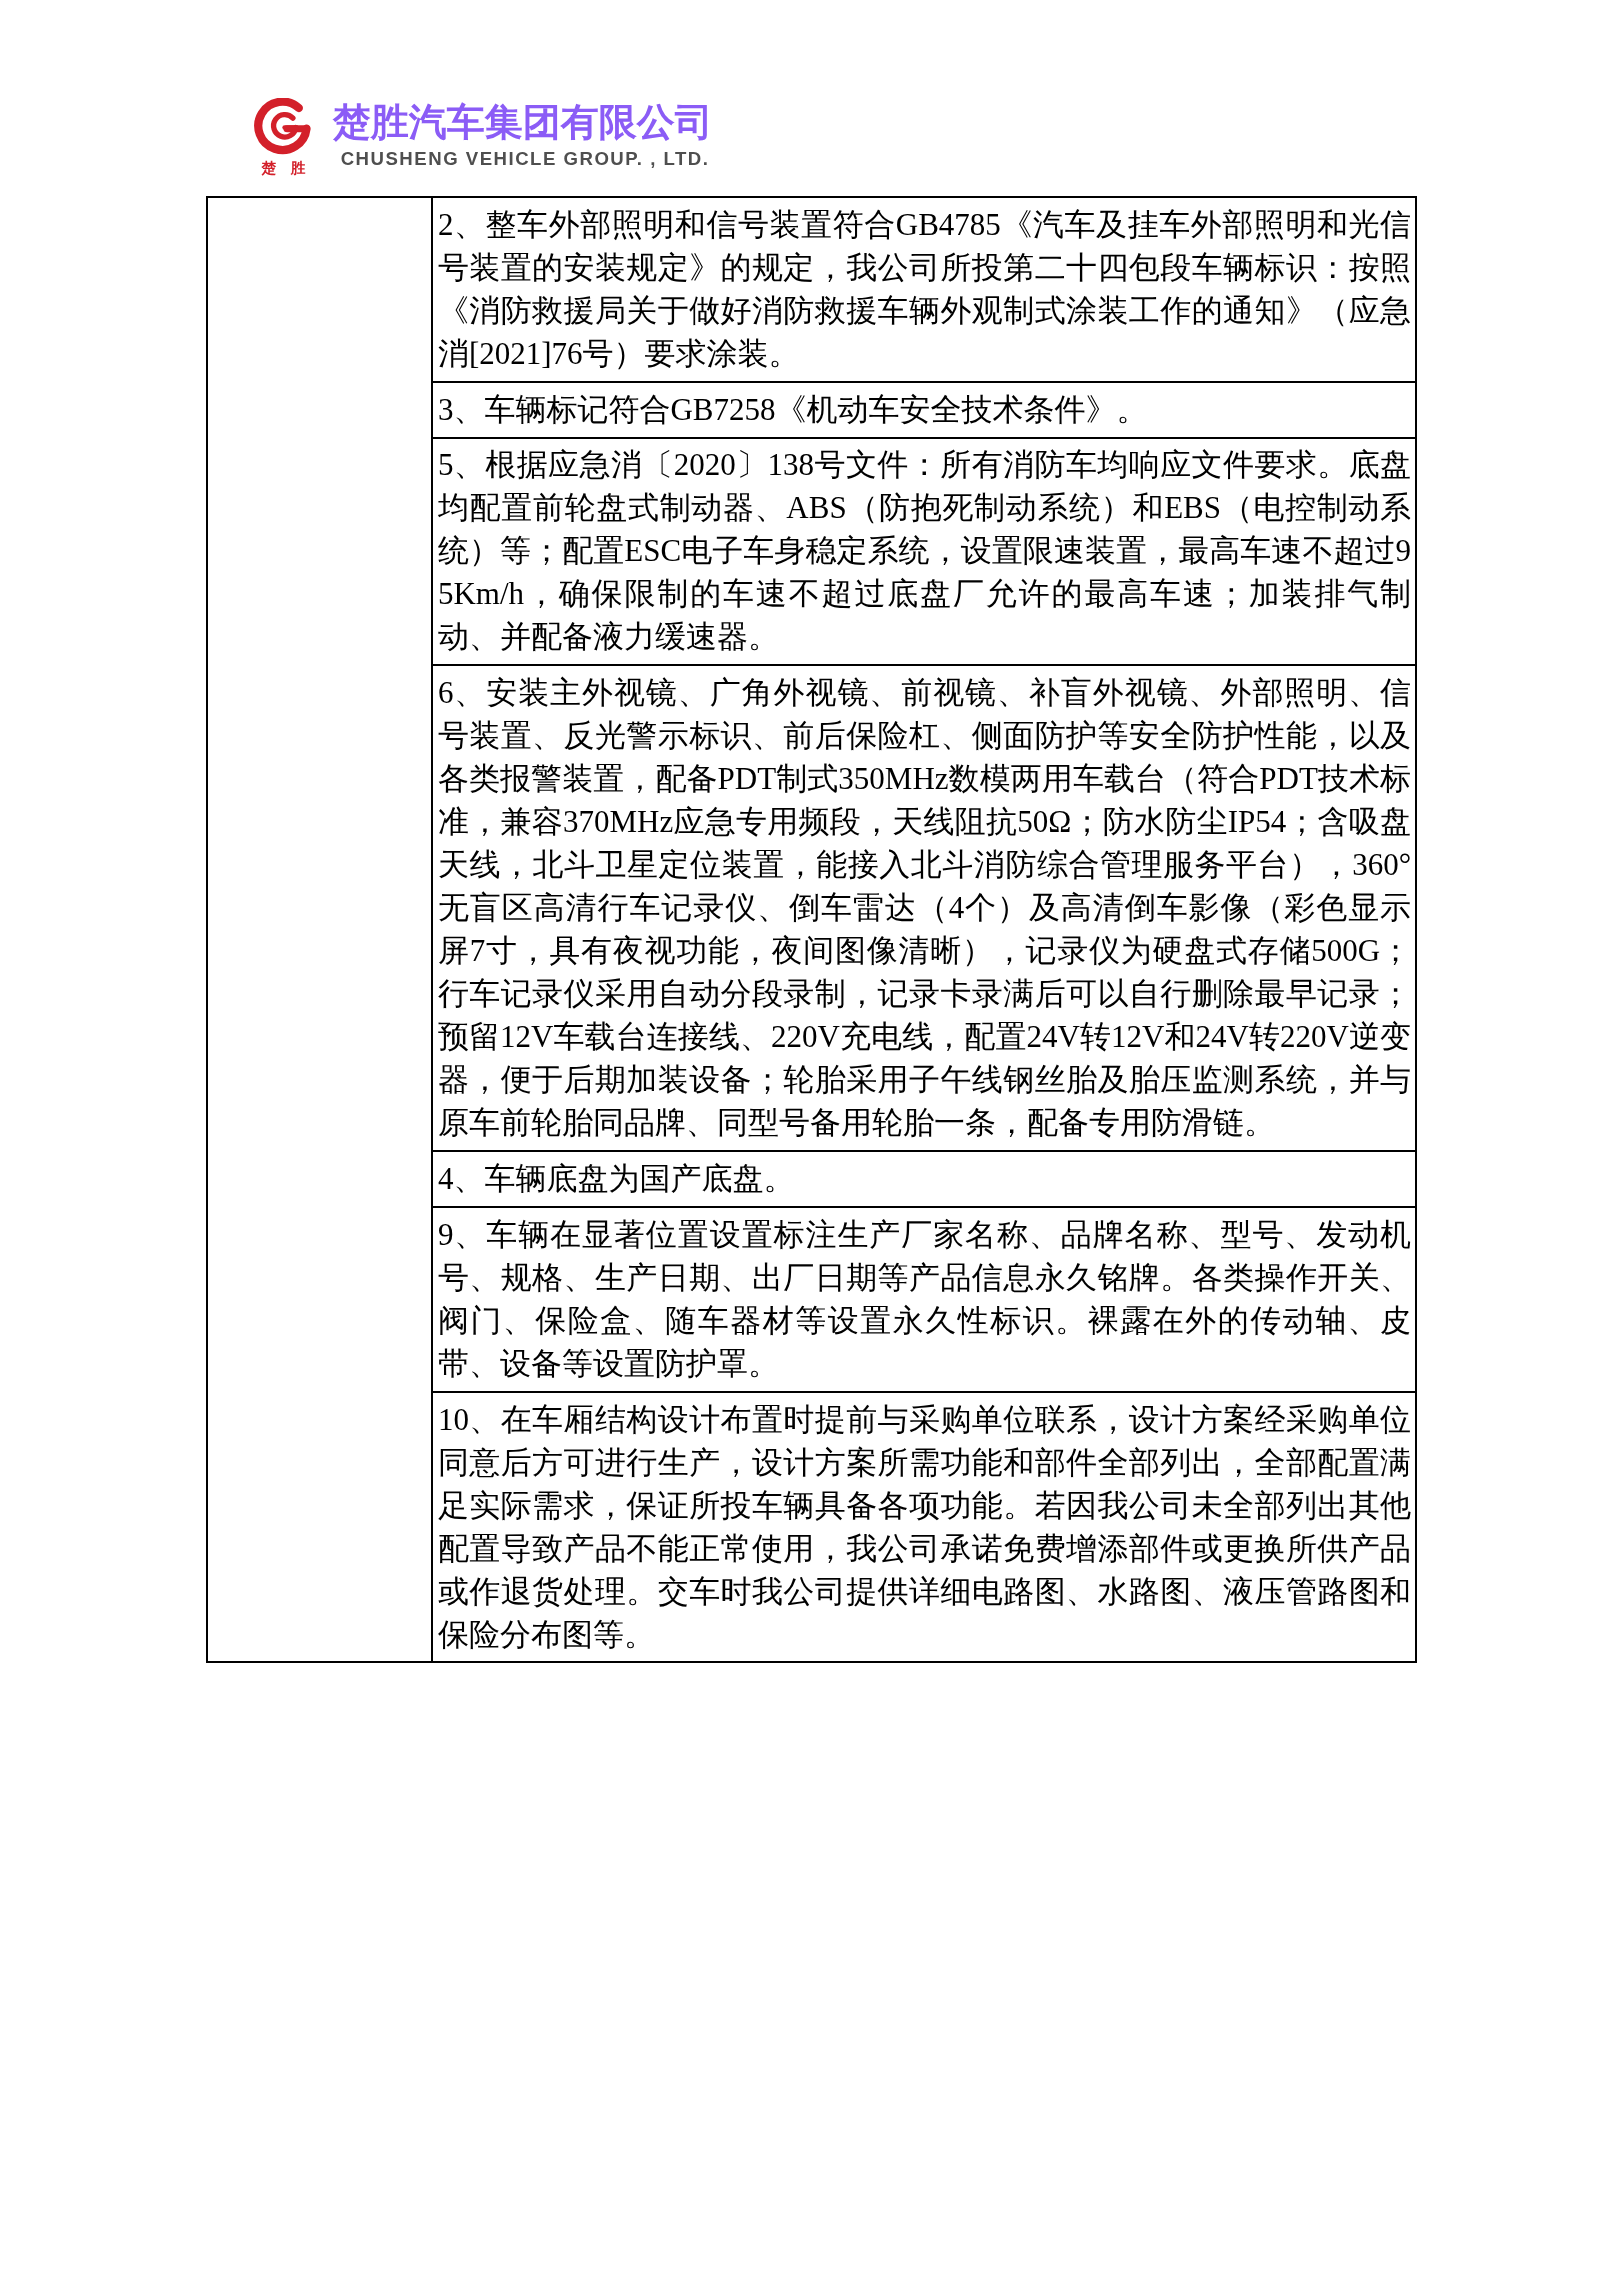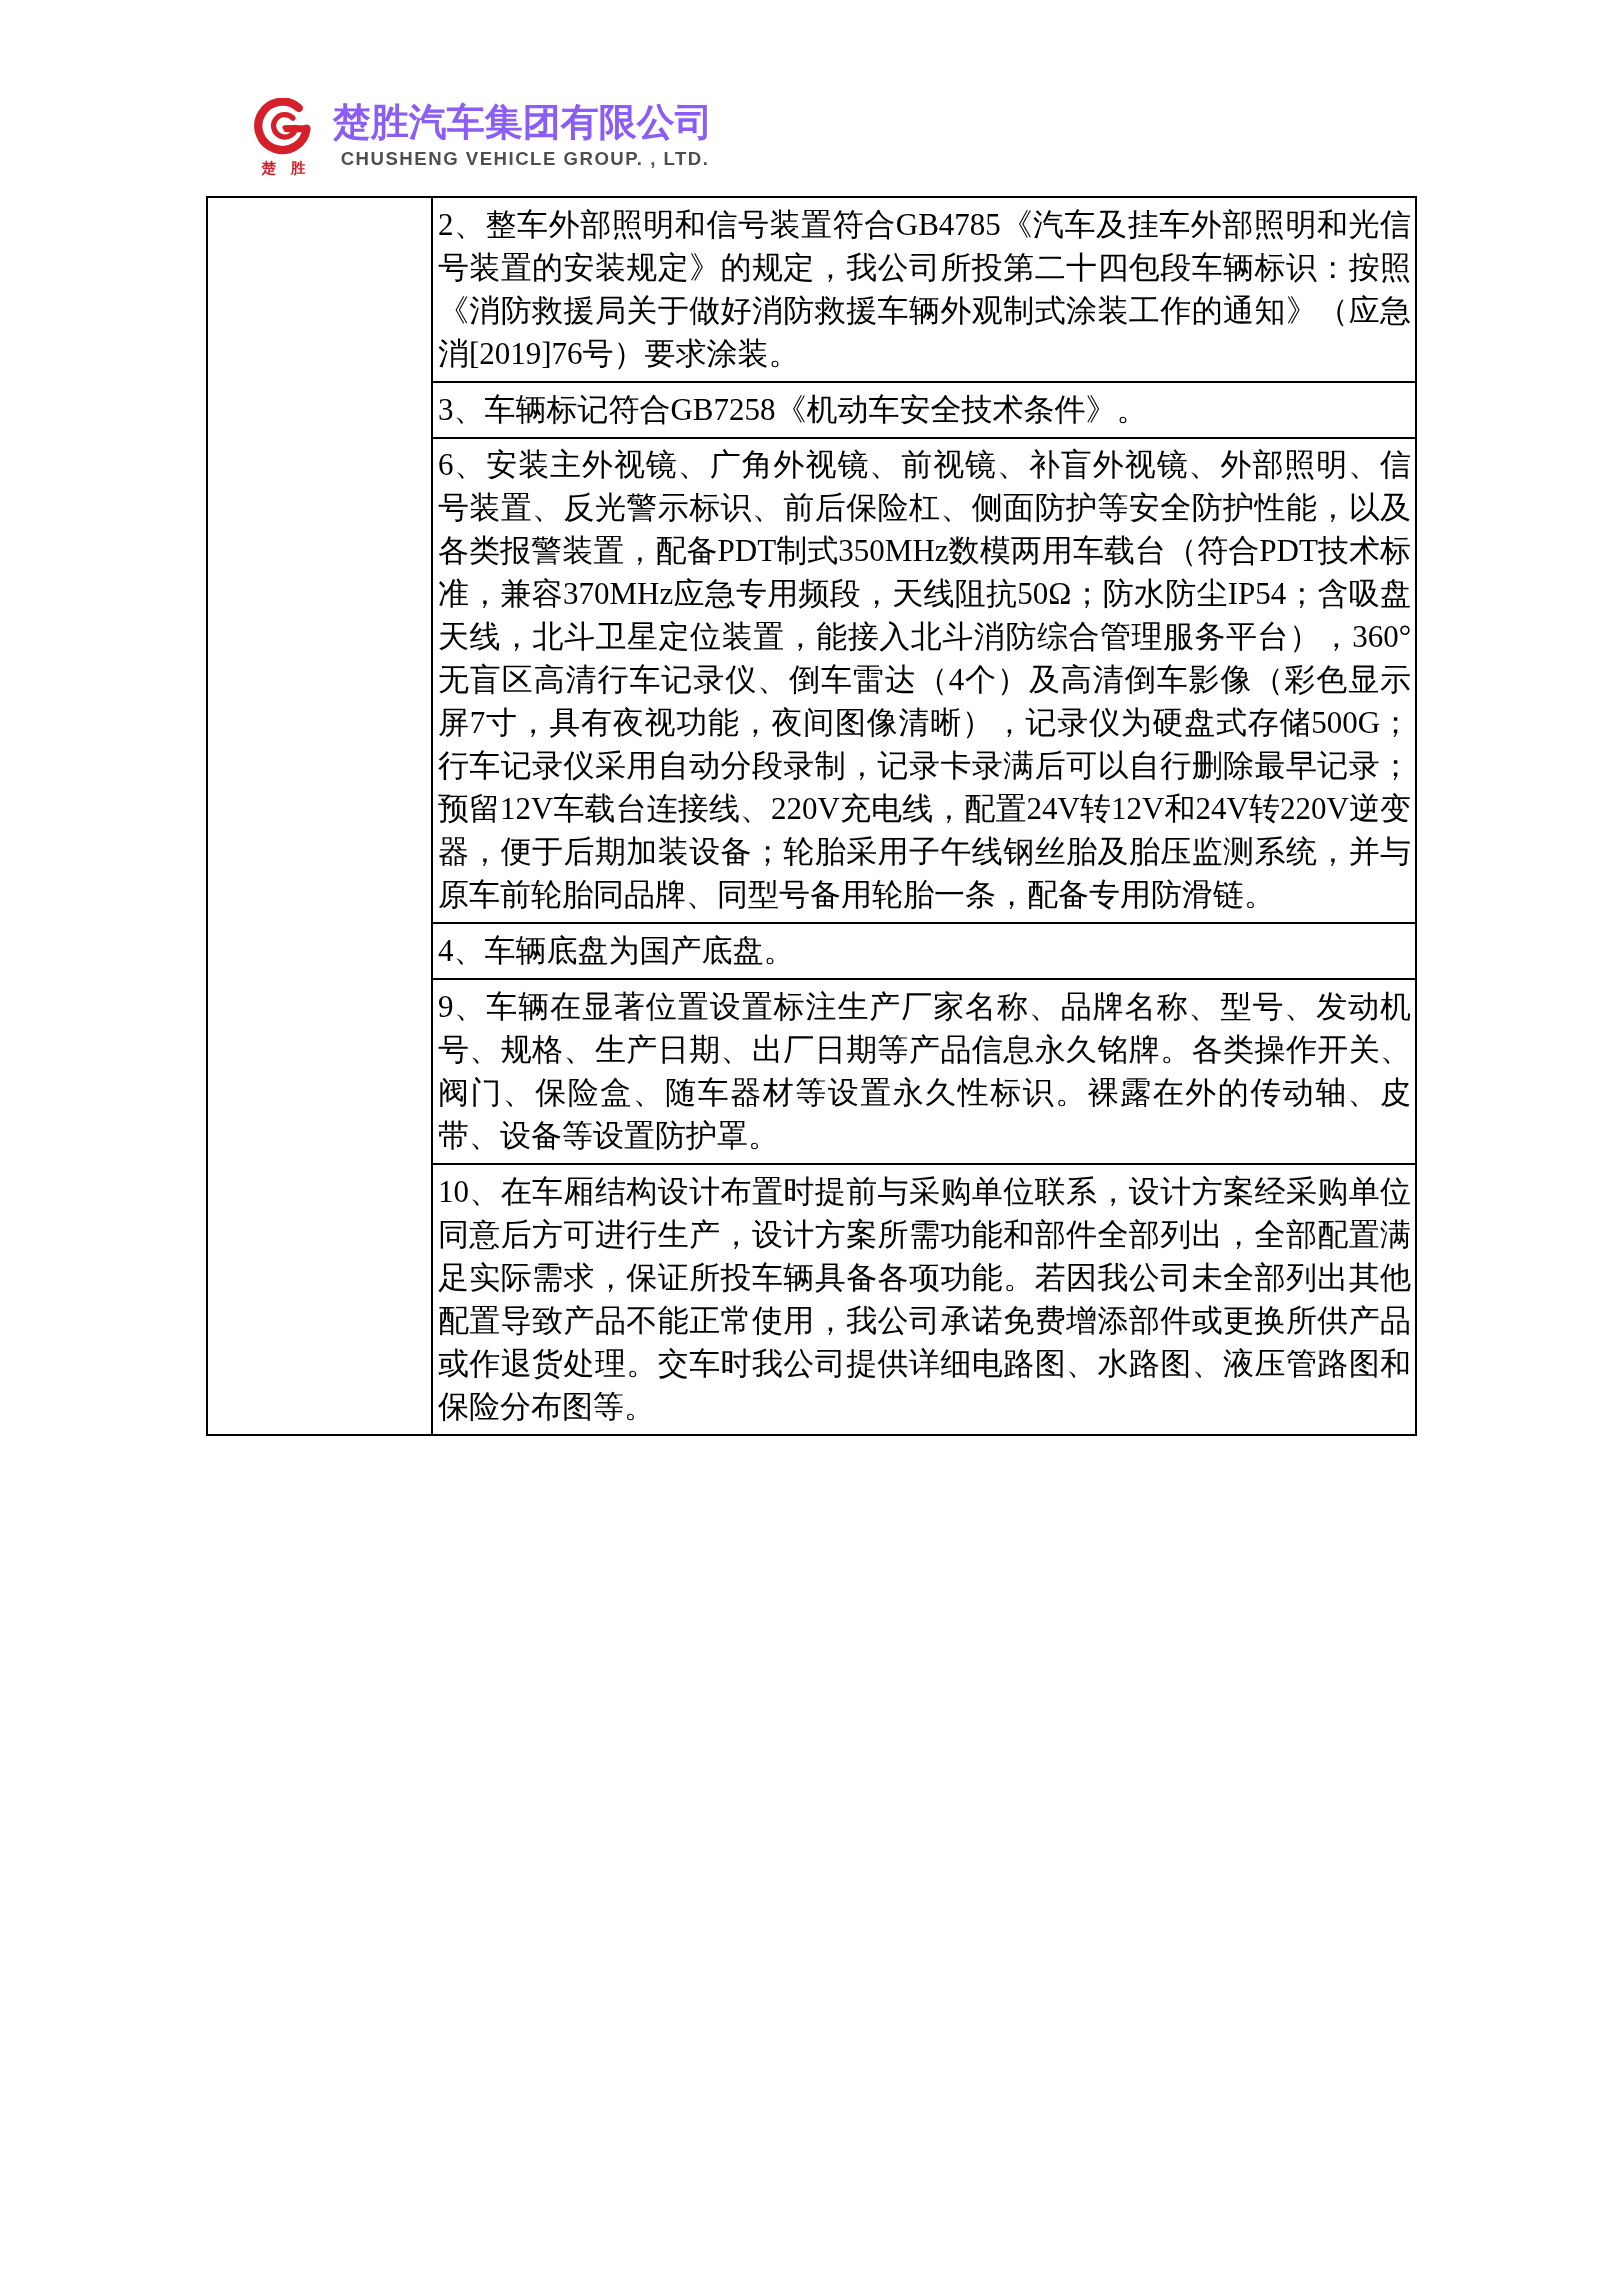--- a/index.html
+++ b/index.html
@@ -112,21 +112,22 @@
   </div>
   <div class="name-block">
     <div class="company-zh">楚胜汽车集团有限公司</div>
     <div class="company-en">CHUSHENG VEHICLE GROUP. , LTD.</div>
   </div>
 </div>
 
 <div class="spec-table">
   <div class="left-col"></div>
   <div class="right-col">
-    <div class="trow">2、整车外部照明和信号装置符合GB4785《汽车及挂车外部照明和光信号装置的安装规定》的规定，我公司所投第二十四包段车辆标识：按照《消防救援局关于做好消防救援车辆外观制式涂装工作的通知》（应急消[2019]76号）要求涂装。</div>
+    <div class="trow">2、整车外部照明和信号装置符合GB4785《汽车及挂车外部照明和光信号装置的安装规定》的规定，我公司所投第二十四包段车辆标识：按照《消防救援局关于做好消防救援车辆外观制式涂装工作的通知》（应急消[2021]76号）要求涂装。</div>
     <div class="trow">3、车辆标记符合GB7258《机动车安全技术条件》。</div>
+    <div class="trow">5、根据应急消〔2020〕138号文件：所有消防车均响应文件要求。底盘均配置前轮盘式制动器、ABS（防抱死制动系统）和EBS（电控制动系统）等；配置ESC电子车身稳定系统，设置限速装置，最高车速不超过95Km/h，确保限制的车速不超过底盘厂允许的最高车速；加装排气制动、并配备液力缓速器。</div>
     <div class="trow">6、安装主外视镜、广角外视镜、前视镜、补盲外视镜、外部照明、信号装置、反光警示标识、前后保险杠、侧面防护等安全防护性能，以及各类报警装置，配备PDT制式350MHz数模两用车载台（符合PDT技术标准，兼容370MHz应急专用频段，天线阻抗50Ω；防水防尘IP54；含吸盘天线，北斗卫星定位装置，能接入北斗消防综合管理服务平台），360°无盲区高清行车记录仪、倒车雷达（4个）及高清倒车影像（彩色显示屏7寸，具有夜视功能，夜间图像清晰），记录仪为硬盘式存储500G；行车记录仪采用自动分段录制，记录卡录满后可以自行删除最早记录；预留12V车载台连接线、220V充电线，配置24V转12V和24V转220V逆变器，便于后期加装设备；轮胎采用子午线钢丝胎及胎压监测系统，并与原车前轮胎同品牌、同型号备用轮胎一条，配备专用防滑链。</div>
     <div class="trow">4、车辆底盘为国产底盘。</div>
     <div class="trow">9、车辆在显著位置设置标注生产厂家名称、品牌名称、型号、发动机号、规格、生产日期、出厂日期等产品信息永久铭牌。各类操作开关、阀门、保险盒、随车器材等设置永久性标识。裸露在外的传动轴、皮带、设备等设置防护罩。</div>
     <div class="trow">10、在车厢结构设计布置时提前与采购单位联系，设计方案经采购单位同意后方可进行生产，设计方案所需功能和部件全部列出，全部配置满足实际需求，保证所投车辆具备各项功能。若因我公司未全部列出其他配置导致产品不能正常使用，我公司承诺免费增添部件或更换所供产品或作退货处理。交车时我公司提供详细电路图、水路图、液压管路图和保险分布图等。</div>
   </div>
 </div>
 
 
 </body></html>

